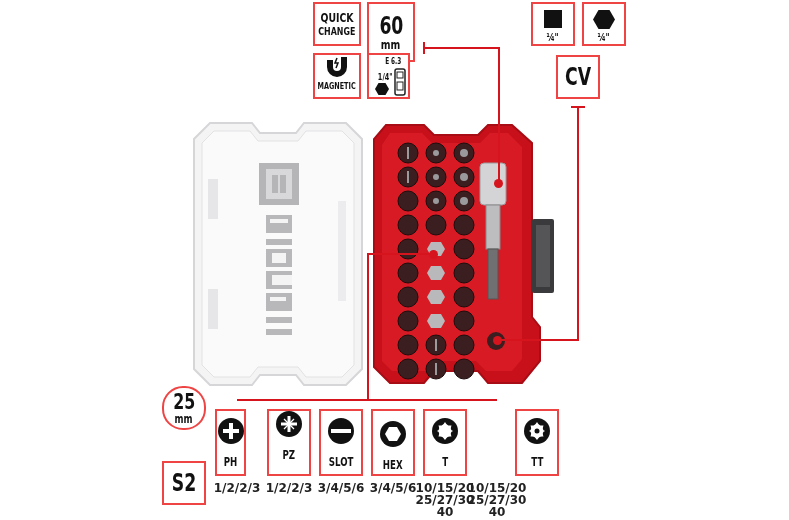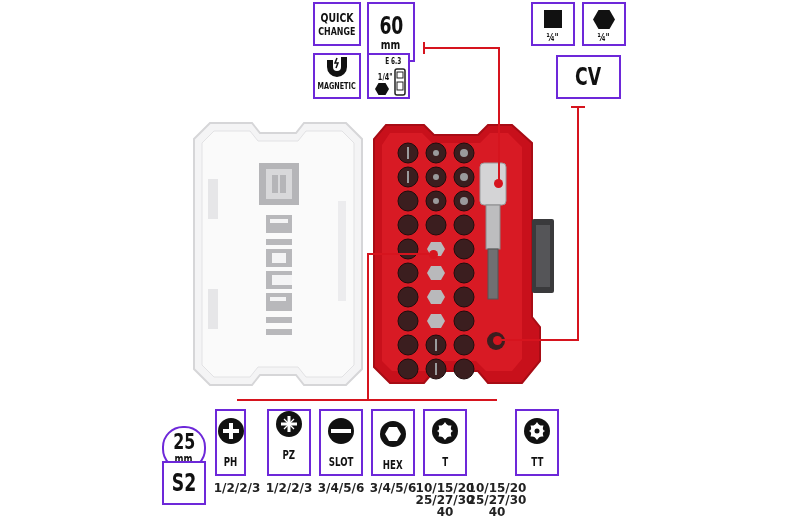--- a/index.html
+++ b/index.html
@@ -1,17 +1,17 @@
 <!DOCTYPE html>
 <html><head>
 <meta charset="utf-8">
 <style>
   html,body{margin:0;padding:0;background:#ffffff;}
   body{width:789px;height:520px;position:relative;overflow:hidden;font-family:"Liberation Sans","DejaVu Sans",sans-serif;}
-  .box{position:absolute;border:2px solid #6d28d9;box-sizing:border-box;background:#fff;display:flex;flex-direction:column;align-items:center;justify-content:center;}
+  .box{position:absolute;border:2px solid #ef4444;box-sizing:border-box;background:#fff;display:flex;flex-direction:column;align-items:center;justify-content:center;}
   .cond{font-family:"DejaVu Sans",sans-serif;font-weight:bold;color:#111;transform:scaleX(0.72);line-height:1;}
   .lbl-big{font-size:22px;letter-spacing:-0.5px;}
   .lbl-sm{font-size:11px;}
   .lbl-xs{font-size:9px;}
   .sizes{position:absolute;font-family:"DejaVu Sans",sans-serif;font-weight:bold;font-size:12px;color:#222;text-align:center;line-height:12px;white-space:pre-line;}
   .red-line{position:absolute;background:#d6141e;}
   .dot{position:absolute;width:9px;height:9px;border-radius:50%;background:#d6141e;}
   svg{display:block;}
 </style>
 </head>
@@ -49,21 +49,21 @@
 <div class="box" style="left:531px;top:2px;width:44px;height:44px;justify-content:flex-start;padding-top:6px;">
   <div style="width:18px;height:18px;background:#111;"></div>
   <div class="cond" style="font-size:11px;margin-top:4px;">¼"</div>
 </div>
 <div class="box" style="left:582px;top:2px;width:44px;height:44px;justify-content:flex-start;padding-top:6px;">
   <svg width="22" height="19" viewBox="0 0 22 19">
     <polygon points="5.5,0 16.5,0 22,9.5 16.5,19 5.5,19 0,9.5" fill="#111"></polygon>
   </svg>
   <div class="cond" style="font-size:11px;margin-top:3px;">¼"</div>
 </div>
-<div class="box" style="left:556px;top:55px;width:65px;height:44px;">
+<div class="box" style="left:556px;top:55px;width:44px;height:44px;">
   <div class="cond" style="font-size:24px;">CV</div>
 </div>
 
 <svg style="position:absolute;left:192px;top:121px;" width="172" height="266" viewBox="0 0 172 266">
   <path d="M18 2 L60 2 L68 12 L104 12 L112 2 L154 2 L170 18 L170 248 L154 264 L112 264 L104 254 L68 254 L60 264 L18 264 L2 248 L2 18 Z" fill="#f4f4f5" stroke="#d6d6d8" stroke-width="2"></path>
   <path d="M22 10 L58 10 L66 20 L106 20 L114 10 L150 10 L162 22 L162 244 L150 256 L114 256 L106 246 L66 246 L58 256 L22 256 L10 244 L10 22 Z" fill="#fafafa" stroke="#e2e2e4" stroke-width="1"></path>
   <rect x="16" y="58" width="10" height="40" fill="#e6e6e8"></rect>
   <rect x="16" y="168" width="10" height="40" fill="#e6e6e8"></rect>
   <rect x="146" y="80" width="8" height="100" fill="#ececee"></rect>
 
@@ -160,21 +160,21 @@
 <div class="red-line" style="left:571px;top:106px;width:14px;height:2px;"></div>
 <div class="red-line" style="left:577px;top:106px;width:2px;height:235px;"></div>
 <div class="red-line" style="left:499px;top:339px;width:80px;height:2px;"></div>
 <div class="dot" style="left:493px;top:336px;"></div>
 
 <div class="dot" style="left:429px;top:250px;"></div>
 <div class="red-line" style="left:368px;top:253px;width:64px;height:2px;"></div>
 <div class="red-line" style="left:367px;top:253px;width:2px;height:148px;"></div>
 <div class="red-line" style="left:237px;top:399px;width:260px;height:2px;"></div>
 
-<div class="box" style="left:162px;top:426px;width:44px;height:44px;border-radius:21px;">
+<div class="box" style="left:162px;top:386px;width:44px;height:44px;border-radius:21px;">
   <div class="cond" style="font-size:22px;">25</div>
   <div class="cond" style="font-size:12px;">mm</div>
 </div>
 <div class="box" style="left:162px;top:461px;width:44px;height:44px;">
   <div class="cond" style="font-size:24px;">S2</div>
 </div>
 
 <div class="box" style="left:215px;top:409px;width:31px;height:67px;justify-content:flex-start;padding-top:7px;">
   <svg width="26" height="26" viewBox="0 0 26 26">
     <circle cx="13" cy="13" r="13" fill="#111"></circle>

